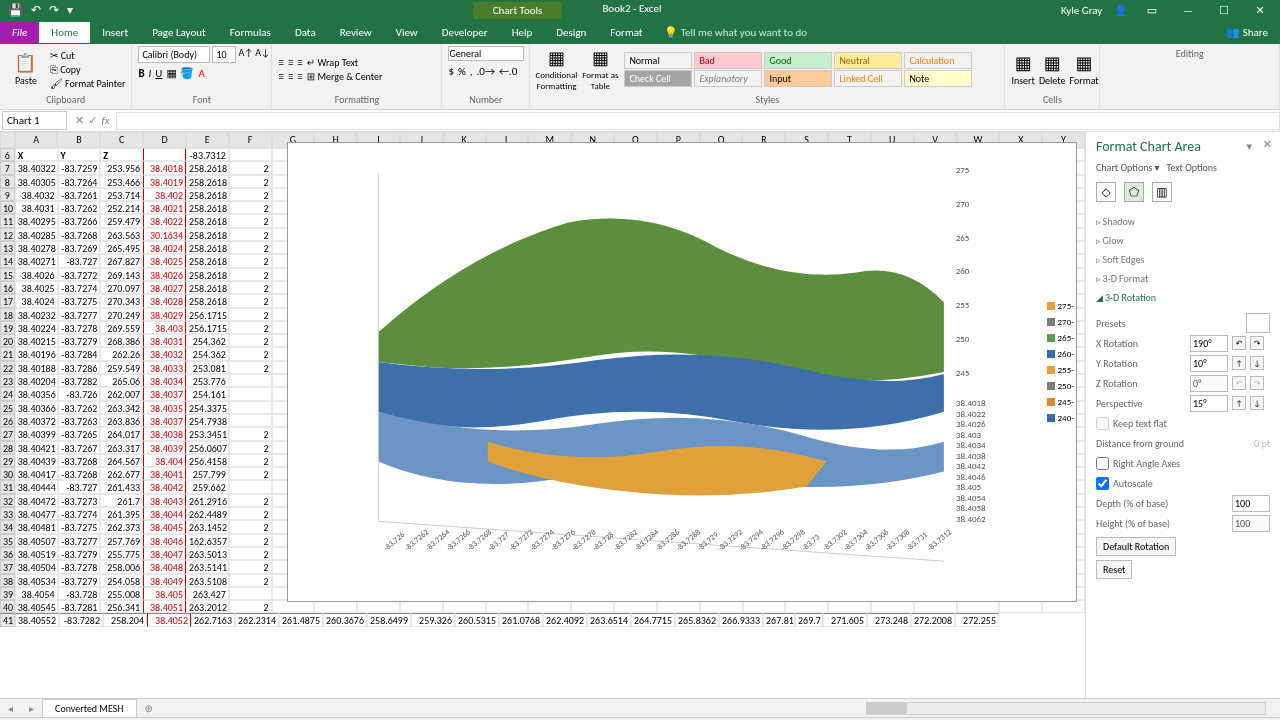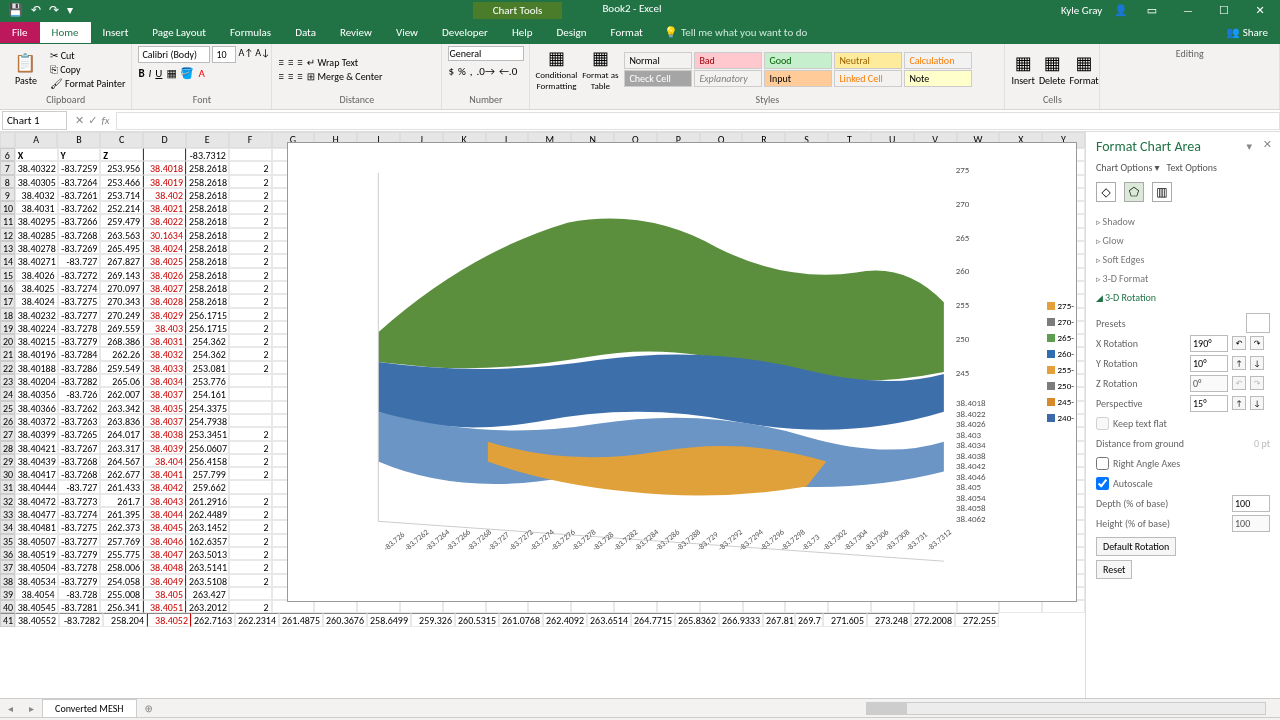--- a/index.html
+++ b/index.html
@@ -9,21 +9,21 @@
 .titlebar .qat { display:flex; gap:8px; padding:0 8px; align-items:center; }
 .titlebar .qat span { font-size:12px; }
 .titlebar .center { flex:1; display:flex; justify-content:center; gap:40px; }
 .titlebar .chart-tools { background:#4b7c2a; padding:2px 20px; }
 .titlebar .doc { }
 .titlebar .right { display:flex; align-items:center; gap:12px; padding:0 8px; }
 .titlebar .winbtn { width:24px; text-align:center; }
 
 .ribbon-tabs { height:24px; background:#217346; display:flex; align-items:center; font-size:11px; }
 .ribbon-tabs .tab { padding:4px 12px; color:#fff; }
-.ribbon-tabs .tab.file { background:#be185d; }
+.ribbon-tabs .tab.file { background:#a21caf;font-style:italic; }
 .ribbon-tabs .tab.active { background:#fff; color:#217346; }
 .ribbon-tabs .tell { margin-left:10px; color:#cde8da; }
 .ribbon-tabs .share { margin-left:auto; color:#fff; padding:4px 12px; }
 
 .ribbon { height:66px; background:#f3f2f1; border-bottom:1px solid #d6d6d6; display:flex; font-size:10px; }
 .group { border-right:1px solid #e0e0e0; padding:2px 6px; display:flex; flex-direction:column; }
 .group-body { flex:1; display:flex; gap:4px; align-items:center; }
 .group-label { text-align:center; color:#666; font-size:10px; padding:1px 0; position:relative; }
 .bigbtn { display:flex; flex-direction:column; align-items:center; width:40px; }
 .bigbtn .ico { font-size:18px; }
@@ -176,21 +176,21 @@
             <span>≡</span>
             <span>≡</span>
             <span>≡</span>
           </div>
       </div>
       <div class="col">
         <span>↵ <span>Wrap Text</span></span>
         <span>⊞ <span>Merge &amp; Center</span></span>
       </div>
     </div>
-    <div class="group-label">Distance</div>
+    <div class="group-label">Formatting</div>
   </div>
   <div class="group" style="width:88px">
     <div class="group-body" style="flex-direction:column;align-items:stretch">
       <input style="width: 76px; border: 1px solid rgb(187, 187, 187); font-size: 10px;" value="General">
       <div class="btnrow">
           <span>$</span>
           <span>%</span>
           <span>,</span>
           <span>.0→</span>
           <span>←.0</span>

